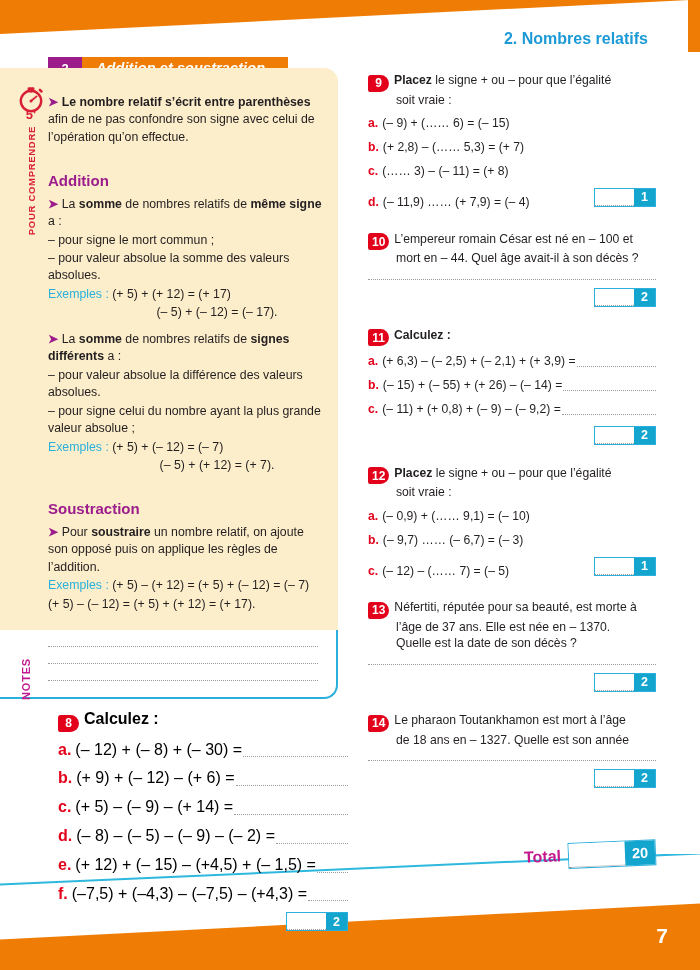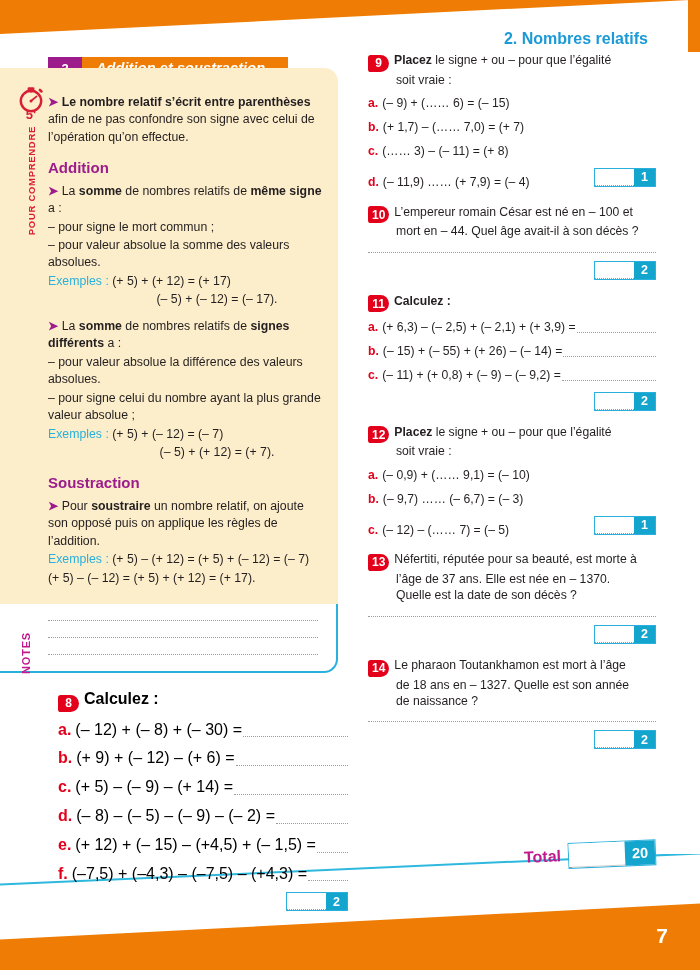--- a/index.html
+++ b/index.html
@@ -91,21 +91,21 @@
     color: #d81f33; font-size: 9.5px; font-weight: bold;
     letter-spacing: .7px;
   }
 
   .card-body { font-size: 12.3px; line-height: 1.42; color: #231f20; }
   .card-body p { margin-bottom: 1px; }
   .arrow { color: #9c1c8c; font-weight: bold; }
   .b { font-weight: bold; }
   .sec-title {
     color: #9c1c8c; font-size: 15px; font-weight: bold;
-    margin: 11px 0 4px;
+    margin: 24px 0 4px;
   }
   .ex-label { color: #29b0dc; font-weight: normal; }
   .indent-ex { padding-left: 62px; text-align: center; }
   .block-gap { margin-top: 9px; }
 
   
   .notes-wrap {
     position: relative; width: 338px;
     background: #ffffff;
     border-right: 2.5px solid #29b0dc;
@@ -128,21 +128,21 @@
   
   .ex-badge {
     display: inline-flex; align-items: center; justify-content: center;
     background: #e2001a; color: #fff;
     font-size: 12px; font-weight: bold;
     min-width: 21px; height: 17px; padding: 0 4px;
     border-radius: 3px 9px 9px 3px;
     vertical-align: -3px; margin-right: 5px;
   }
   .ex { margin-bottom: 13px; font-size: 12.2px; color: #231f20; }
-  .ex-head { line-height: 1.35; }
+  .ex-head { line-height: 1.35; margin-top: 20px; }
   .ex-head .cont { display: block; padding-left: 28px; }
   .item {
     margin-top: 8px; line-height: 1.3;
     display: flex; align-items: baseline;
   }
   .item .lt { color: #e2001a; font-weight: bold; margin-right: 4px; }
   .item .txt { white-space: nowrap; }
   .item .fill {
     flex: 1; border-bottom: 1.6px dotted #9b9b9b;
     align-self: flex-end; margin-bottom: 3px; margin-left: 1px;
@@ -328,21 +328,21 @@
     <div class="ex-head">
       <span class="ex-badge">9</span><span class="b">Placez</span><span> le signe + ou – pour que l’égalité</span>
       <span class="cont">soit vraie :</span>
     </div>
     <div class="item">
       <span class="lt">a.</span>
       <span class="txt">(– 9) + (…… 6) = (– 15)</span>
     </div>
     <div class="item">
       <span class="lt">b.</span>
-      <span class="txt">(+ 1,7) – (…… 7,0) = (+ 7)</span>
+      <span class="txt">(+ 2,8) – (…… 5,3) = (+ 7)</span>
     </div>
     <div class="item">
       <span class="lt">c.</span>
       <span class="txt">(…… 3) – (– 11) = (+ 8)</span>
     </div>
     <div class="item">
       <span class="lt">d.</span>
       <span class="txt">(– 11,9) …… (+ 7,9) = (– 4)</span>
       <span class="fill" style="border:0"></span>
       <span class="score-box">
@@ -429,21 +429,20 @@
         <div class="score-blank"></div>
         <div class="score-val">2</div>
       </div>
     </div>
   </div>
 
   <div class="ex">
     <div class="ex-head">
       <span class="ex-badge">14</span><span>Le pharaon Toutankhamon est mort à l’âge</span>
       <span class="cont">de 18 ans en – 1327. Quelle est son année</span>
-      <span class="cont">de naissance ?</span>
     </div>
     <div class="answer-line"></div>
     <div class="score">
       <div class="score-box">
         <div class="score-blank"></div>
         <div class="score-val">2</div>
       </div>
     </div>
   </div>
 </div>

